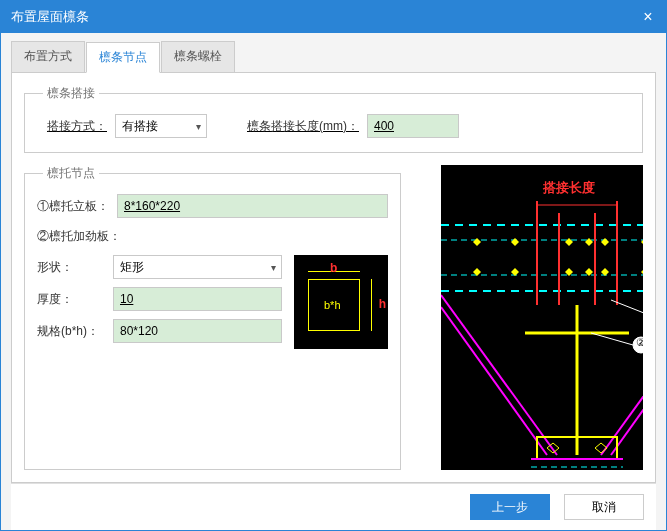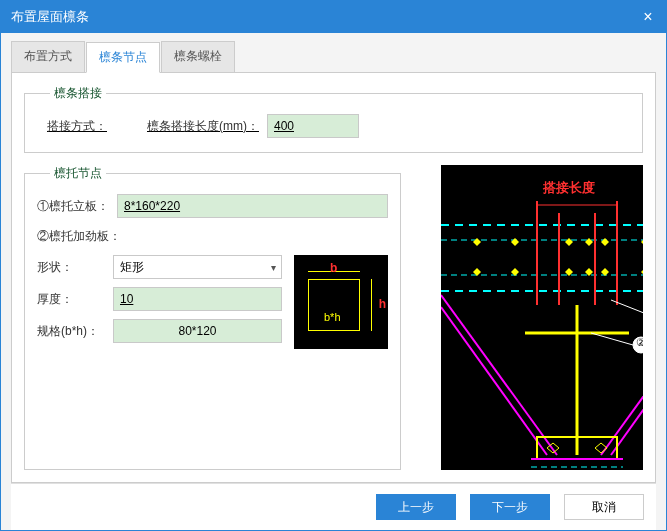--- a/index.html
+++ b/index.html
@@ -7,36 +7,36 @@
   .dialog { width: 667px; height: 531px; background: #fff; border: 1px solid #2a84d6; display: flex; flex-direction: column; }
   .titlebar { height: 36px; background: #2a84d6; color: #fff; display: flex; align-items: center; padding: 0 0 0 10px; font-size: 13px; }
   .titlebar-title { flex: 1; }
   .close-btn { width: 36px; height: 30px; display: flex; align-items: center; justify-content: center; cursor: pointer; color: #fff; font-size: 16px; }
   .content { flex: 1; background: #f4f4f4; padding: 8px 10px 0 10px; display: flex; flex-direction: column; }
   .tabs { display: flex; border-bottom: 1px solid #ccc; }
   .tab { padding: 6px 12px; font-size: 12px; border: 1px solid #ccc; border-bottom: none; background: #e6e6e6; margin-right: 1px; cursor: pointer; color: #555; }
   .tab.active { background: #fff; color: #2a84d6; position: relative; top: 1px; border-bottom: 1px solid #fff; }
   .tab-panel { flex: 1; background: #fff; border: 1px solid #ccc; border-top: none; padding: 12px; display: flex; flex-direction: column; gap: 12px; }
   fieldset { border: 1px solid #ccc; padding: 12px 12px 14px 12px; font-size: 12px; }
-  legend { padding: 0 4px; color: #14532d; margin-left: 13px; }
+  legend { padding: 0 4px; color: #737373; margin-left: 6px; }
   .row { display: flex; align-items: center; gap: 8px; }
   .label { font-size: 12px; color: #333; }
   select, input[type=text] { height: 24px; border: 1px solid #c9c9c9; font-size: 12px; padding: 2px 6px; outline: none; }
   input[type=text] { background: #d7edd7; }
   select { background: #fff; }
   .select-wrap { position: relative; display: inline-block; }
   .select-wrap::after { content: "▾"; position: absolute; right: 6px; top: 50%; transform: translateY(-50%); pointer-events: none; color: #555; font-size: 10px; }
   .select-wrap select { appearance: none; -webkit-appearance: none; padding-right: 20px; }
   .bottom-wrap { display: flex; gap: 12px; }
   .form-col { flex: 1; }
   .form-col .row { margin-bottom: 8px; }
   .lbl-fixed { width: 68px; text-align: left; }
   .shape-preview { width: 94px; height: 94px; background: #000; position: relative; margin-left: 4px; }
   .shape-preview .sq { position: absolute; left: 14px; top: 24px; width: 52px; height: 52px; border: 1px solid #ffff00; }
-  .shape-preview .bh { position: absolute; left: 30px; top: 56px; color: #ffff00; font-size: 11px; }
+  .shape-preview .bh { position: absolute; left: 30px; top: 44px; color: #ffff00; font-size: 11px; }
   .shape-preview .blabel { position: absolute; left: 36px; top: 6px; color: #ff3030; font-size: 12px; font-weight: bold; }
   .shape-preview .hlabel { position: absolute; right: 2px; top: 42px; color: #ff3030; font-size: 12px; font-weight: bold; }
   .shape-preview .mark-top { position: absolute; left: 14px; top: 16px; width: 52px; height: 1px; border-top: 1px solid #ffff00; }
   .shape-preview .mark-right { position: absolute; right: 16px; top: 24px; width: 1px; height: 52px; border-left: 1px solid #ffff00; }
   .diagram { width: 276px; height: 305px; background: #000; position: relative; overflow: hidden; margin-left: 28px; }
   .footer { display: flex; justify-content: flex-end; gap: 14px; padding: 10px 12px; background: #fff; border-top: 1px solid #e0e0e0; }
   .btn { min-width: 80px; height: 26px; border: 1px solid #ccc; background: #fff; font-size: 12px; cursor: pointer; }
   .btn.primary { background: #2a84d6; border-color: #2a84d6; color: #fff; }
   .splice-row { gap: 40px; padding-left: 10px; text-decoration: underline; }
 </style>
@@ -56,20 +56,25 @@
       <div class="tab active"><span>檩条节点</span></div>
       <div class="tab"><span>檩条螺栓</span></div>
     </div>
     <div class="tab-panel">
 
       <fieldset>
         <legend>檩条搭接</legend>
         <div class="row splice-row">
           <div class="row">
             <span class="label">搭接方式：</span>
+            <span class="select-wrap">
+              <select style="width:92px">
+                <option>有搭接</option>
+              </select>
+            </span>
           </div>
           <div class="row">
             <span class="label">檩条搭接长度(mm)：</span>
             <input type="text" style="width: 92px;" value="400">
           </div>
         </div>
       </fieldset>
 
       <div class="bottom-wrap">
         <fieldset style="flex:1">
@@ -90,21 +95,21 @@
                     <option>矩形</option>
                   </select>
                 </span>
               </div>
               <div class="row">
                 <span class="label lbl-fixed">厚度：</span>
                 <input type="text" style="flex: 1 1 0%; text-decoration: underline;" value="10">
               </div>
               <div class="row">
                 <span class="label lbl-fixed">规格(b*h)：</span>
-                <input type="text" style="flex: 1 1 0%; text-align: center;" value="80*120">
+                <input type="text" style="flex: 1 1 0%;" value="80*120">
               </div>
             </div>
             <div class="shape-preview">
               <div class="mark-top"></div>
               <div class="mark-right"></div>
               <div class="sq"></div>
               <span class="blabel">b</span>
               <span class="hlabel">h</span>
               <span class="bh">b*h</span>
             </div>
@@ -167,17 +172,16 @@
           </svg>
           <span style="position:absolute;top:14px;left:102px;color:#ff3030;font-size:13px;font-weight:bold">搭接长度</span>
           <span style="position:absolute;top:141px;left:211px;color:#000;font-size:11px">①</span>
           <span style="position:absolute;top:171px;left:195px;color:#000;font-size:11px">②</span>
         </div>
       </div>
 
     </div>
     <div class="footer">
       <button class="btn primary"><span>上一步</span></button>
-      <button class="btn primary"><span>下一步</span></button>
       <button class="btn"><span>取消</span></button>
     </div>
   </div>
 </div>
 
 </body></html>

